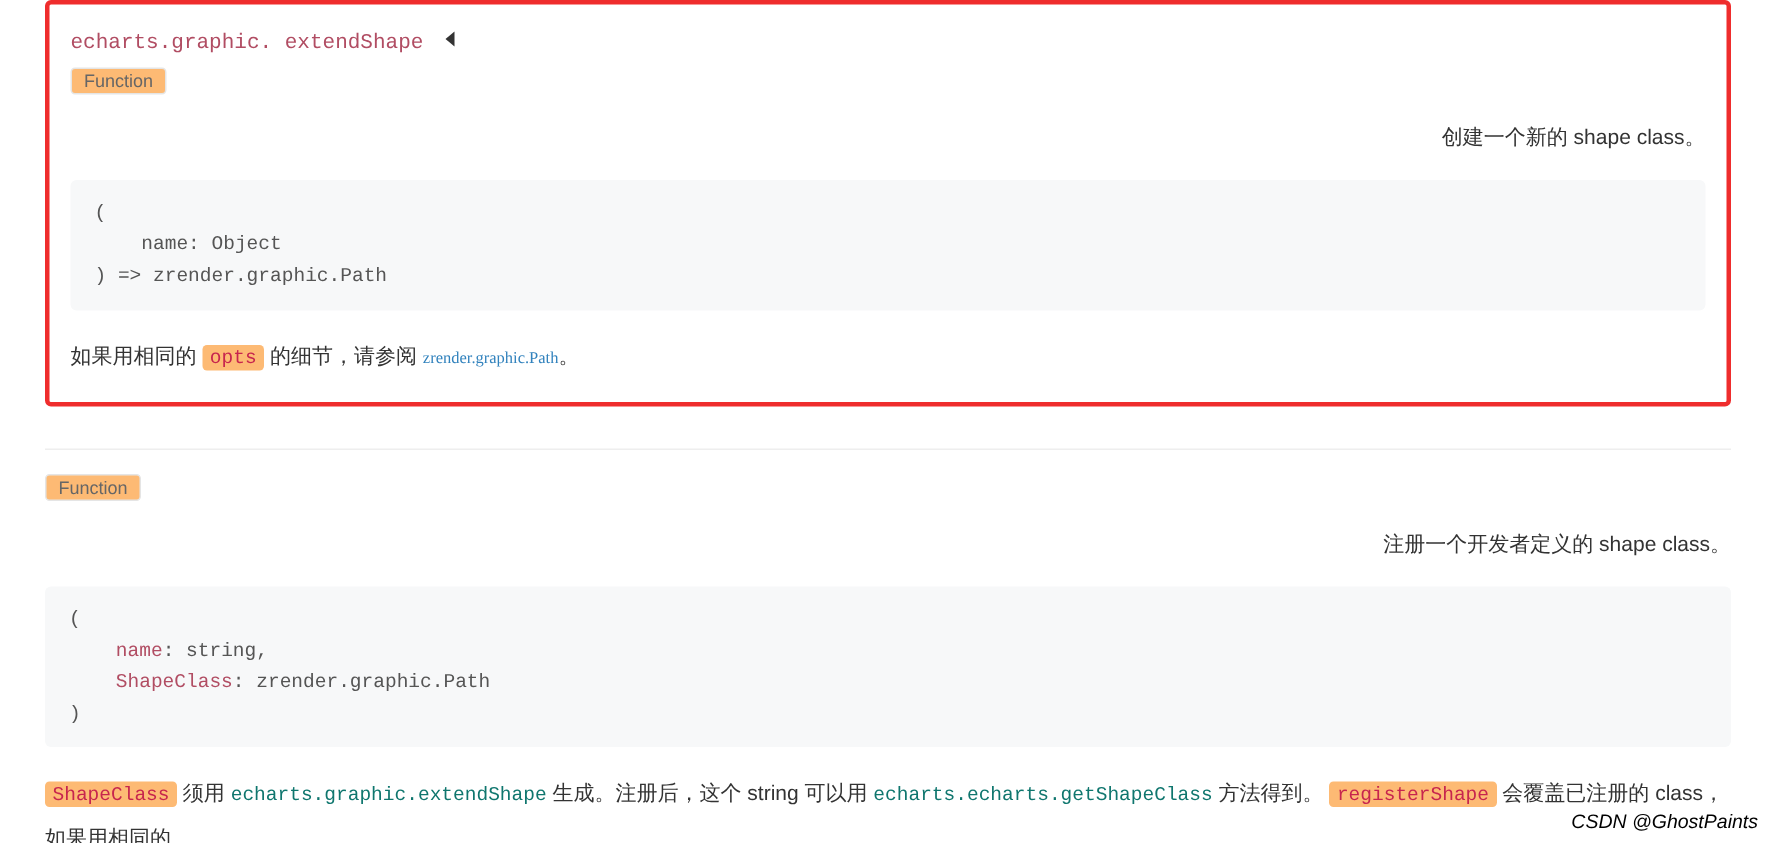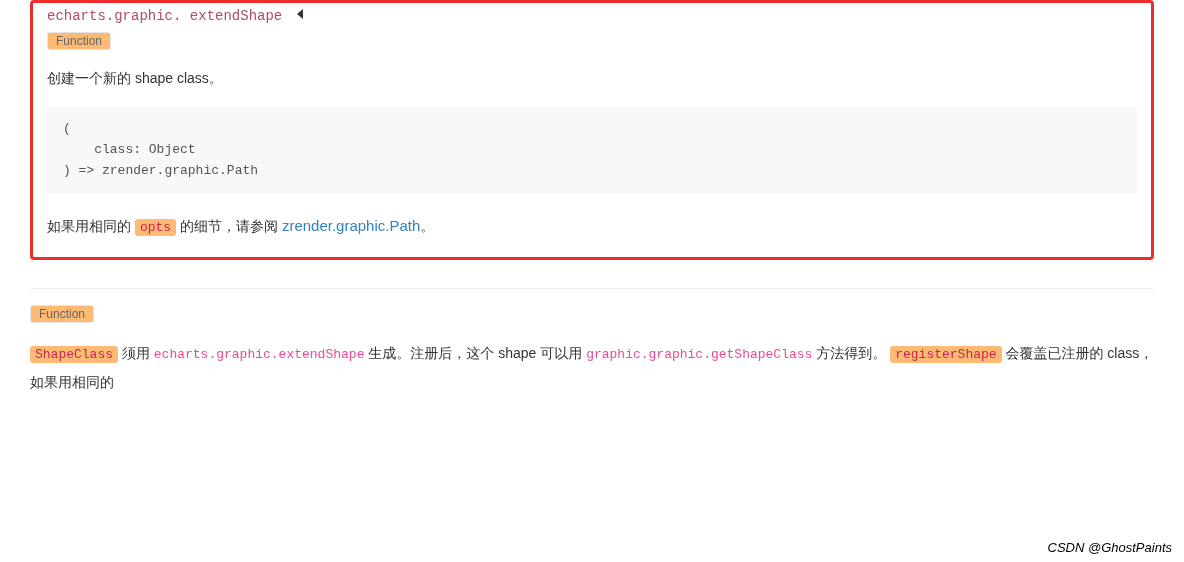--- a/index.html
+++ b/index.html
@@ -9,21 +9,21 @@
     background: #fff;
     font-family: -apple-system, BlinkMacSystemFont, "Segoe UI", "PingFang SC", "Microsoft YaHei", sans-serif;
     font-size: 14px;
     color: #333;
     width: 1184px;
   }
   .container { padding: 0 30px 20px 30px; }
   .highlight-box {
     border: 3px solid #ef2d2d;
     border-radius: 4px;
-    padding: 5px 14px 16px 14px;
+    padding: 18px 14px 16px 14px;
     margin-bottom: 28px;
   }
   .section-2 { padding-top: 0; }
   hr.sep {
     border: none;
     border-top: 1px solid #eee;
     margin: 0 0 16px 0;
   }
   .api-title {
     font-family: "SFMono-Regular", Consolas, "Courier New", monospace;
@@ -44,21 +44,21 @@
   .tag {
     display: inline-block;
     background: #fdba74;
     border: 1px solid #e5e5e5;
     border-radius: 3px;
     color: #666;
     font-size: 12px;
     padding: 1px 8px;
     margin-bottom: 16px;
   }
-  .desc { color: #333; margin-bottom: 16px; line-height: 1.8; }
+  .desc { color: #333; margin-bottom: 16px; line-height: 1.8; text-align: right; }
   pre.code-block {
     background: #f7f8f9;
     border-radius: 4px;
     padding: 12px 16px;
     margin: 0 0 16px 0;
     font-family: "SFMono-Regular", Consolas, "Courier New", monospace;
     font-size: 13px;
     color: #555;
     line-height: 1.6;
     white-space: pre;
@@ -66,28 +66,28 @@
   .code-inline {
     font-family: "SFMono-Regular", Consolas, "Courier New", monospace;
     background: #fdba74;
     color: #c7254e;
     padding: 1px 5px;
     border-radius: 3px;
     font-size: 13px;
   }
   .code-inline-plain {
     font-family: "SFMono-Regular", Consolas, "Courier New", monospace;
-    color: #ec4899;
+    color: #0f766e;
     font-size: 13px;
   }
   a.doc-link {
     color: #3182bd;
     text-decoration: none;
-    font-family: Liberation Sans, sans-serif;
-    font-size: 15px;
+    font-family: Liberation Serif, serif;
+    font-size: 11px;
   }
   .para { line-height: 2.1; color: #333; }
   .watermark {
     position: fixed;
     right: 12px;
     bottom: 7px;
     color: #000000;
     font-size: 13px;
     pointer-events: none;
     font-style: italic;
@@ -100,30 +100,35 @@
 <div class="container">
 
   <div class="highlight-box">
     <div class="api-title">
       <span class="ns">echarts.graphic. </span><span class="method">extendShape</span>
       <span class="collapse-icon"></span>
     </div>
     <div class="tag">Function</div>
     <div class="desc">创建一个新的 shape class。</div>
     <pre class="code-block"><span>(</span>
-<span>    class: Object</span>
+<span>    name: Object</span>
 <span>) =&gt; zrender.graphic.Path</span></pre>
     <div class="para">
       <span>如果用相同的 </span><span class="code-inline">opts</span><span> 的细节，请参阅 </span><a href="#" class="doc-link">zrender.graphic.Path</a><span>。</span>
     </div>
   </div>
 
   <div class="section-2">
     <hr class="sep">
     <div class="tag">Function</div>
+    <div class="desc">注册一个开发者定义的 shape class。</div>
+    <pre class="code-block"><span>(</span>
+<span class="kw">    name</span><span>: string,</span>
+<span class="kw">    ShapeClass</span><span>: zrender.graphic.Path</span>
+<span>)</span></pre>
     <div class="para">
-      <span class="code-inline">ShapeClass</span><span> 须用 </span><span class="code-inline-plain">echarts.graphic.extendShape</span><span> 生成。注册后，这个 shape 可以用 </span><span class="code-inline-plain">graphic.graphic.getShapeClass</span><span> 方法得到。 </span><span class="code-inline">registerShape</span><span> 会覆盖已注册的 class，如果用相同的 </span>
+      <span class="code-inline">ShapeClass</span><span> 须用 </span><span class="code-inline-plain">echarts.graphic.extendShape</span><span> 生成。注册后，这个 string 可以用 </span><span class="code-inline-plain">echarts.echarts.getShapeClass</span><span> 方法得到。 </span><span class="code-inline">registerShape</span><span> 会覆盖已注册的 class，如果用相同的 </span>
     </div>
   </div>
 
 </div>
 
 <div class="watermark">CSDN @GhostPaints</div>
 
 </body></html>

